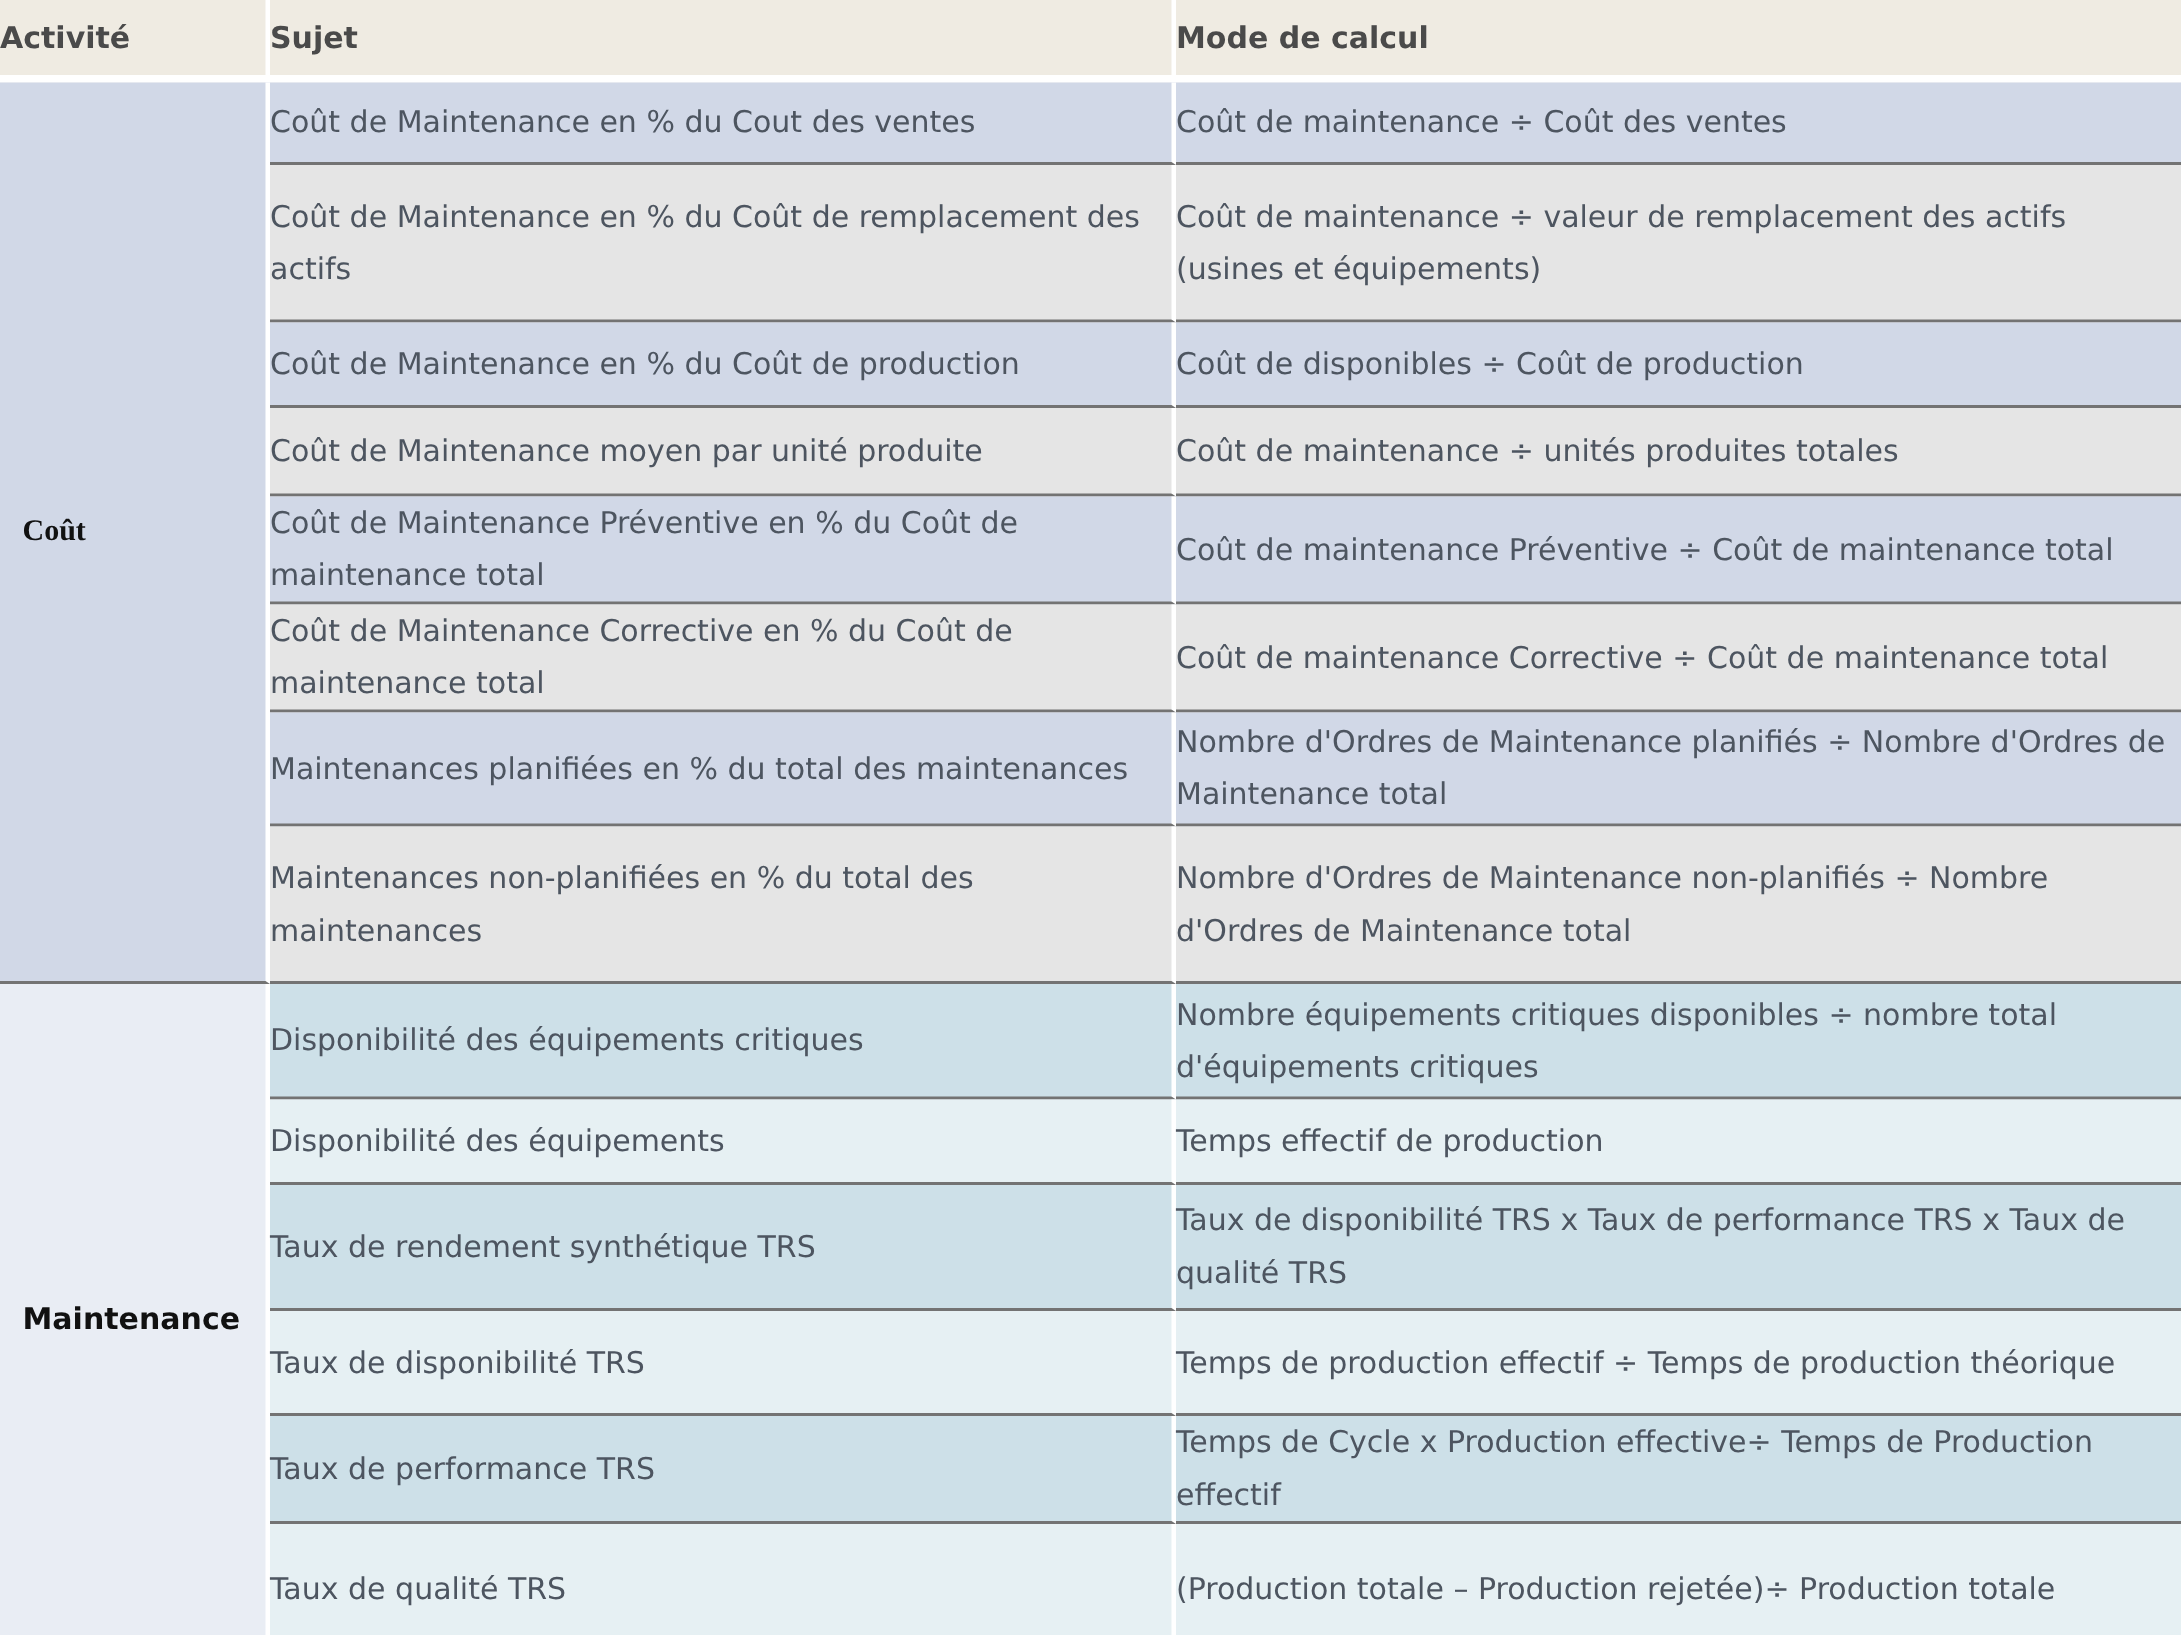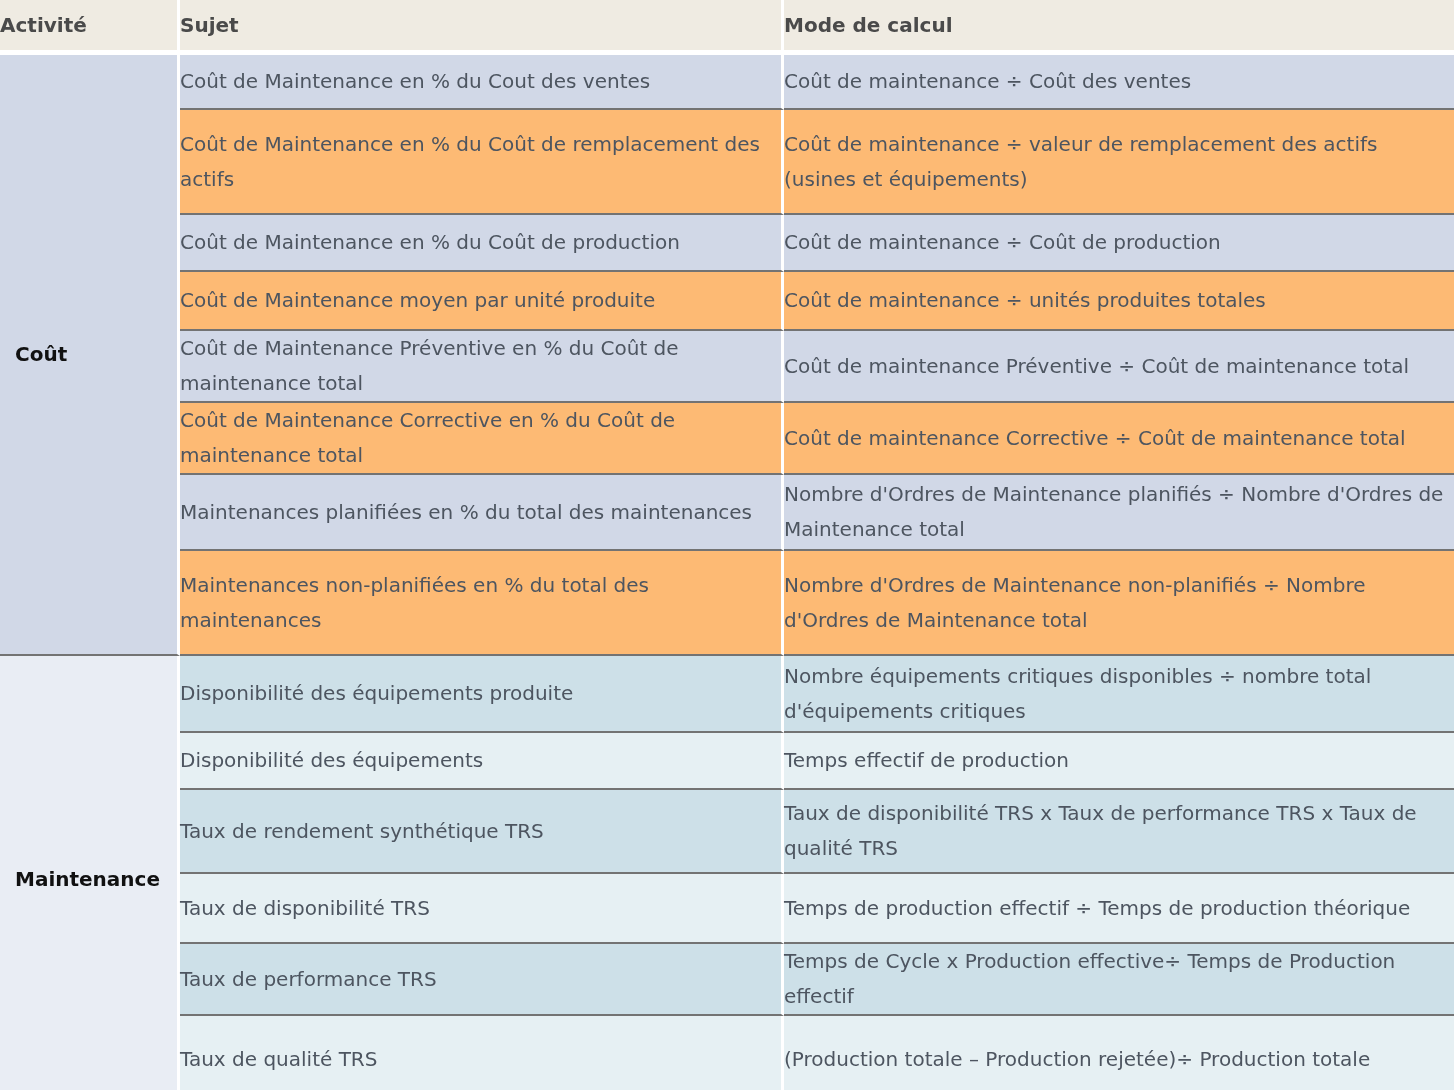--- a/index.html
+++ b/index.html
@@ -4,24 +4,24 @@
 <style>
   html, body { margin:0; padding:0; background:#ffffff; }
   body { width:1454px; height:1090px; overflow:hidden; font-family:"DejaVu Sans", sans-serif; }
   table { border-collapse:separate; border-spacing:0; width:1454px; table-layout:fixed; }
   td, th { padding:0; vertical-align:middle; text-align:left; box-sizing:border-box; }
   th { background:#efebe2; color:#4a4a4a; font-weight:bold; font-size:20px; height:55px; border-right:3px solid #ffffff; border-bottom:5px solid #ffffff; }
   th.c3 { border-right:none; }
   td { font-size:20px; color:#4d5560; line-height:35px; border-bottom:2px solid #737373; border-right:3px solid #ffffff; }
   td.c3 { border-right:none;margin-top:28px; }
   td.act { font-weight:bold; color:#111; padding-left:15px; border-right:3px solid #ffffff; }
-  .g1 td.act { background:#d1d8e7; }
+  .g1 td.act { background:#d1d8e7;font-family:Liberation Serif, serif; }
   .g2 td.act { background:#e9edf4; }
   tr.g1.dk td.s, tr.g1.dk td.c3 { background:#d1d8e7; }
-  tr.g1.lt td.s, tr.g1.lt td.c3 { background:#fdba74; }
+  tr.g1.lt td.s, tr.g1.lt td.c3 { background:#e5e5e5; }
   tr.g2.dk td.s, tr.g2.dk td.c3 { background:#cde0e8; }
   tr.g2.lt td.s, tr.g2.lt td.c3 { background:#e6f0f3; }
   td.act.g1 { background:#d1d8e7; }
   td.act.g2 { background:#e9edf4; }
 </style>
 </head>
 <body>
 
 <table>
   <colgroup>
@@ -41,21 +41,21 @@
       <td class="act g1" rowspan="8">Coût</td>
       <td class="s">Coût de Maintenance en % du Cout des ventes</td>
       <td class="c3">Coût de maintenance ÷ Coût des ventes</td>
     </tr>
     <tr class="g1 lt" style="height:105px">
       <td class="s">Coût de Maintenance en % du Coût de remplacement des actifs</td>
       <td class="c3">Coût de maintenance ÷ valeur de remplacement des actifs (usines et équipements)</td>
     </tr>
     <tr class="g1 dk" style="height:57px">
       <td class="s">Coût de Maintenance en % du Coût de production</td>
-      <td class="c3">Coût de maintenance ÷ Coût de production</td>
+      <td class="c3">Coût de disponibles ÷ Coût de production</td>
     </tr>
     <tr class="g1 lt" style="height:59px">
       <td class="s">Coût de Maintenance moyen par unité produite</td>
       <td class="c3">Coût de maintenance ÷ unités produites totales</td>
     </tr>
     <tr class="g1 dk" style="height:70px">
       <td class="s">Coût de Maintenance Préventive en % du Coût de maintenance total</td>
       <td class="c3">Coût de maintenance Préventive ÷ Coût de maintenance total</td>
     </tr>
     <tr class="g1 lt" style="height:72px">
@@ -66,21 +66,21 @@
       <td class="s">Maintenances planifiées en % du total des maintenances</td>
       <td class="c3">Nombre d'Ordres de Maintenance planifiés ÷ Nombre d'Ordres de Maintenance total</td>
     </tr>
     <tr class="g1 lt" style="height:105px">
       <td class="s">Maintenances non-planifiées en % du total des maintenances</td>
       <td class="c3">Nombre d'Ordres de Maintenance non-planifiés ÷ Nombre d'Ordres de Maintenance total</td>
     </tr>
 
     <tr class="g2 dk" style="height:77px">
       <td class="act g2" rowspan="6">Maintenance</td>
-      <td class="s">Disponibilité des équipements produite</td>
+      <td class="s">Disponibilité des équipements critiques</td>
       <td class="c3">Nombre équipements critiques disponibles ÷ nombre total d'équipements critiques</td>
     </tr>
     <tr class="g2 lt" style="height:57px">
       <td class="s">Disponibilité des équipements</td>
       <td class="c3">Temps effectif de production</td>
     </tr>
     <tr class="g2 dk" style="height:84px">
       <td class="s">Taux de rendement synthétique TRS</td>
       <td class="c3">Taux de disponibilité TRS x Taux de performance TRS x Taux de qualité TRS</td>
     </tr>

